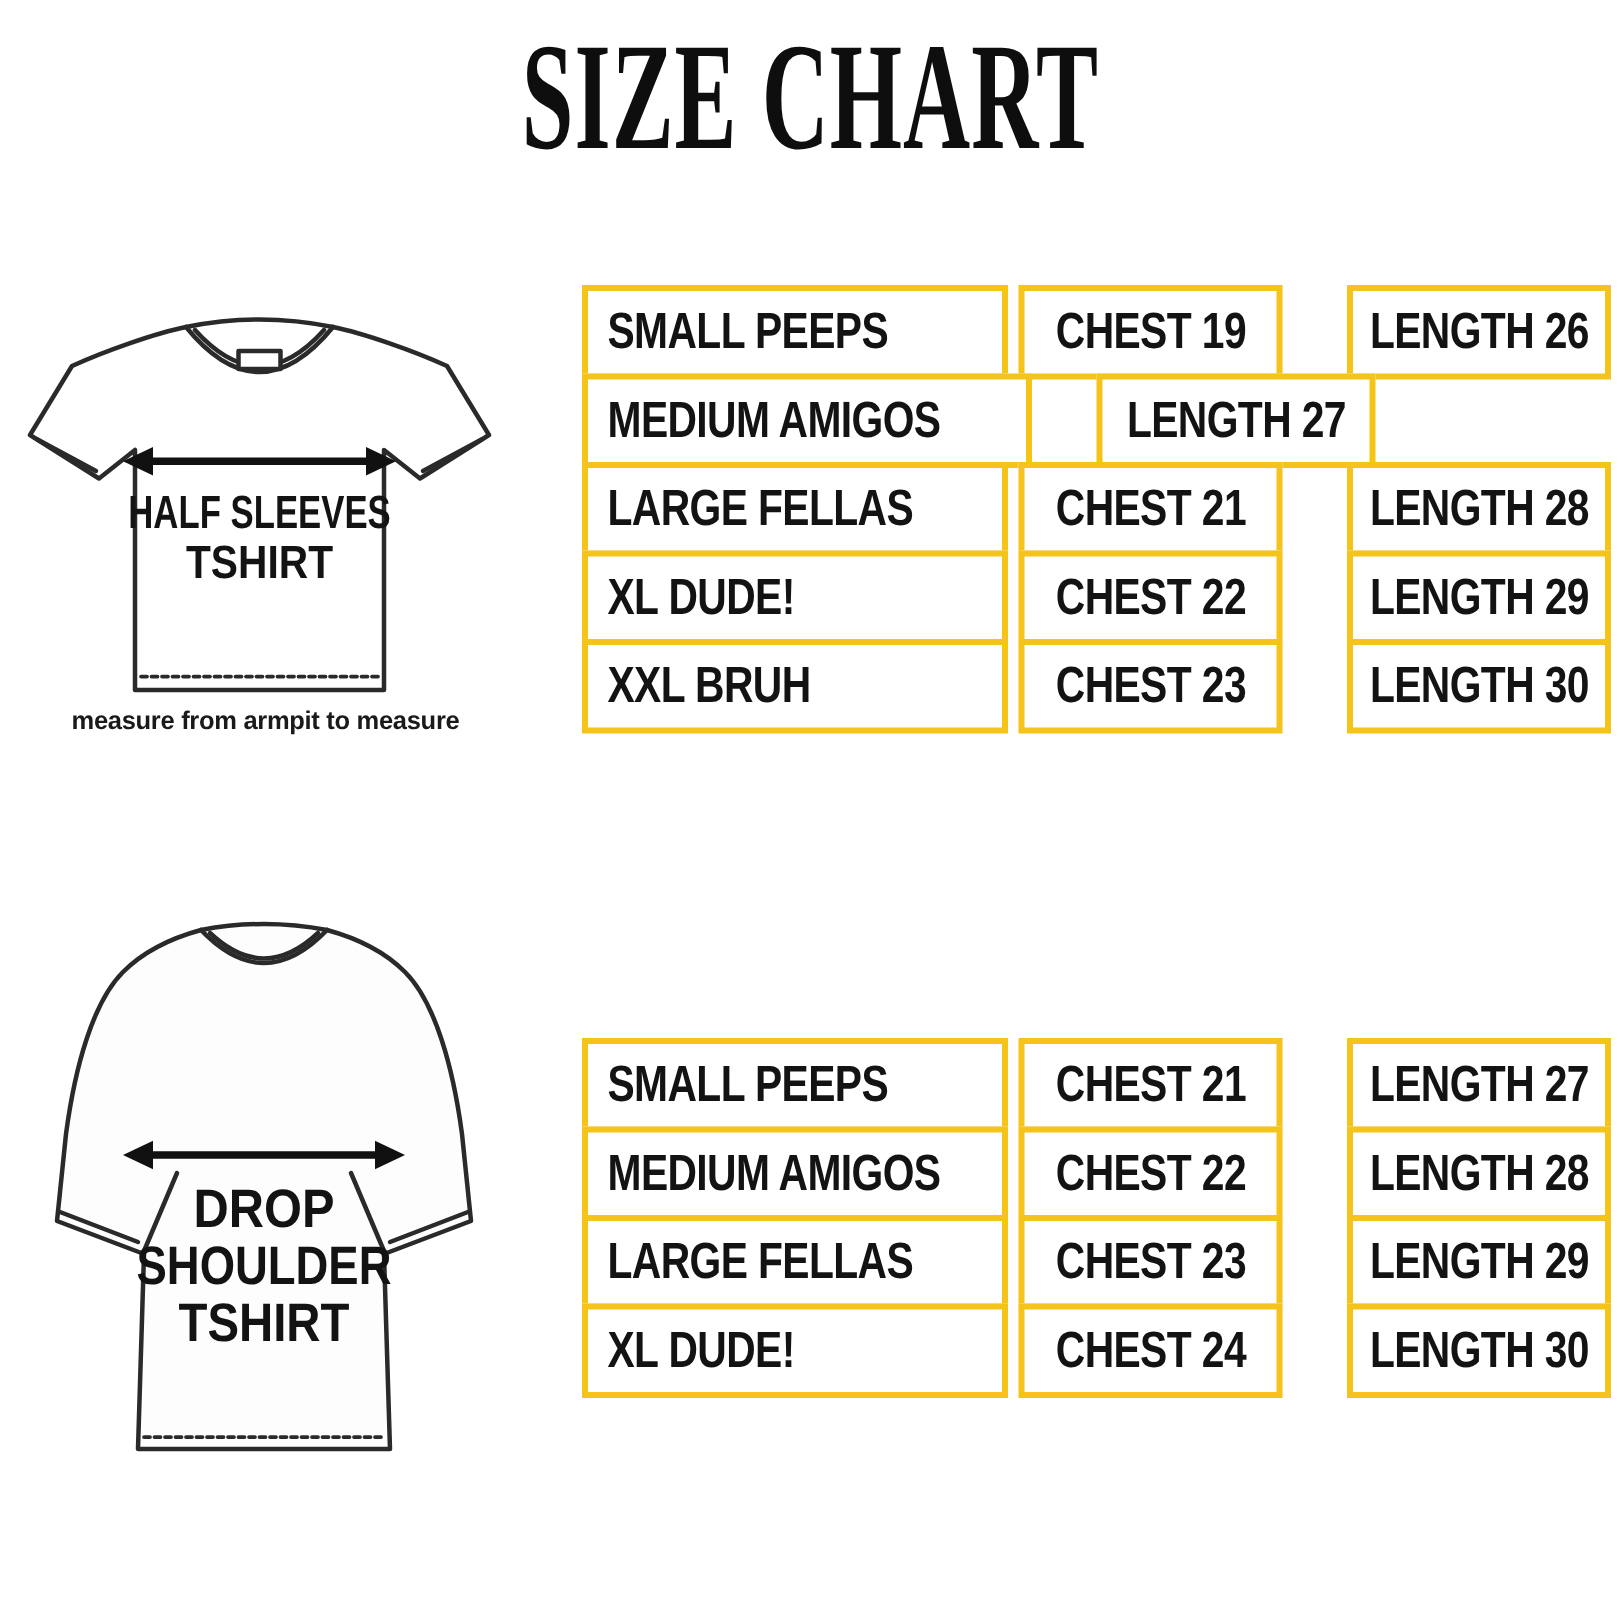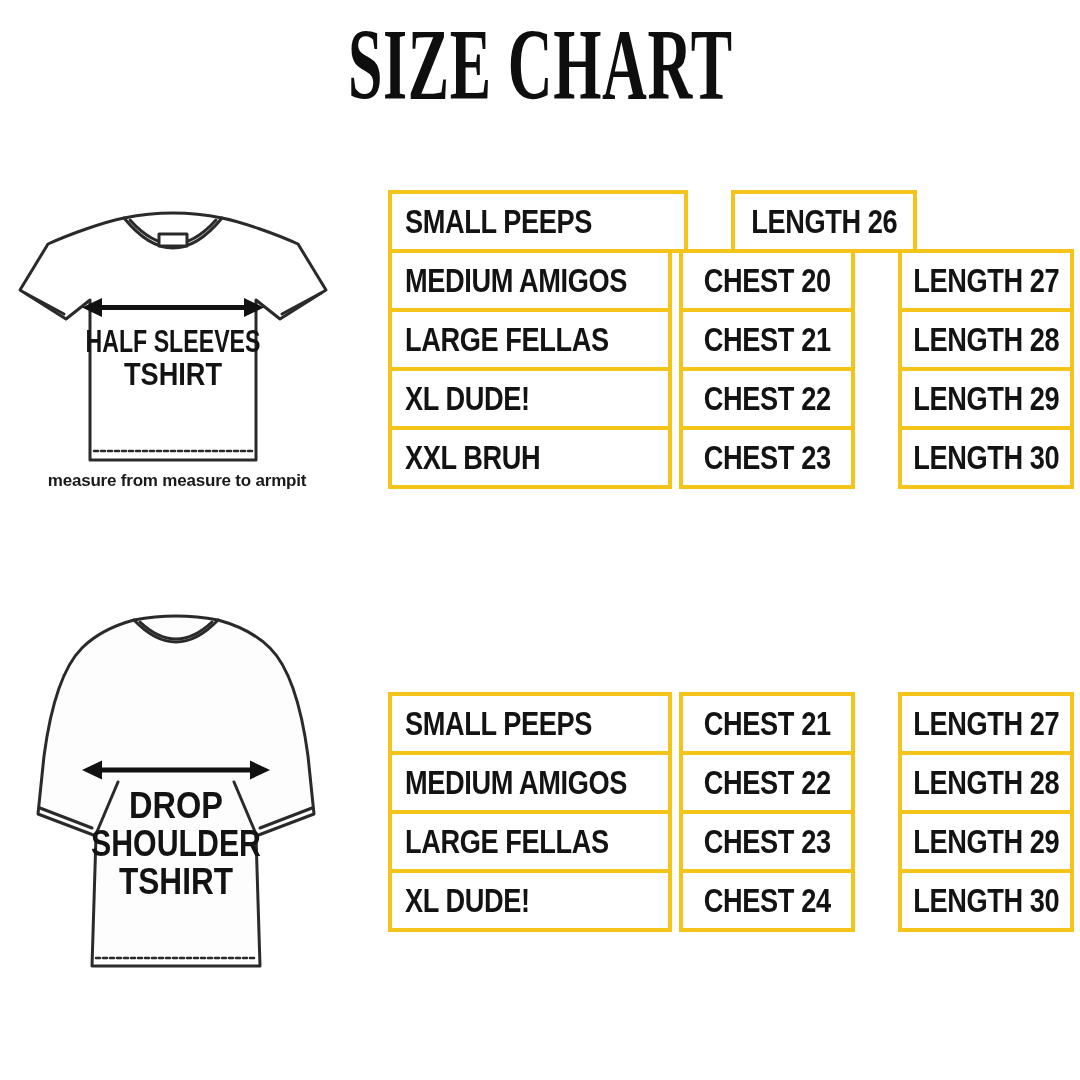--- a/index.html
+++ b/index.html
@@ -61,37 +61,37 @@
         <polygon points="70,115.5 90,106 90,125"></polygon>
         <polygon points="252,115.5 232,106 232,125"></polygon>
       </g>
       <g fill="#131313" font-family="Liberation Sans, sans-serif" font-weight="bold" font-size="31" text-anchor="middle" stroke="none">
         <text x="161" y="160" textLength="175" lengthAdjust="spacingAndGlyphs">HALF SLEEVES</text>
         <text x="161" y="193" textLength="98" lengthAdjust="spacingAndGlyphs">TSHIRT</text>
       </g>
     </svg>
   </div>
 
-  <div class="caption">measure from measure to armpit</div>
+  <div class="caption">measure from armpit to measure</div>
 
   <div class="size-table" id="table-half">
     <div class="t-row">
       <div class="t-cell c-size">
           <span>SMALL PEEPS</span>
         </div>
+      <div class="t-cell c-chest">
+          <span>CHEST 19</span>
+        </div>
       <div class="t-cell c-length">
           <span>LENGTH 26</span>
         </div>
     </div>
     <div class="t-row">
       <div class="t-cell c-size">
           <span>MEDIUM AMIGOS</span>
-        </div>
-      <div class="t-cell c-chest">
-          <span>CHEST 20</span>
         </div>
       <div class="t-cell c-length">
           <span>LENGTH 27</span>
         </div>
     </div>
     <div class="t-row">
       <div class="t-cell c-size">
           <span>LARGE FELLAS</span>
         </div>
       <div class="t-cell c-chest">

